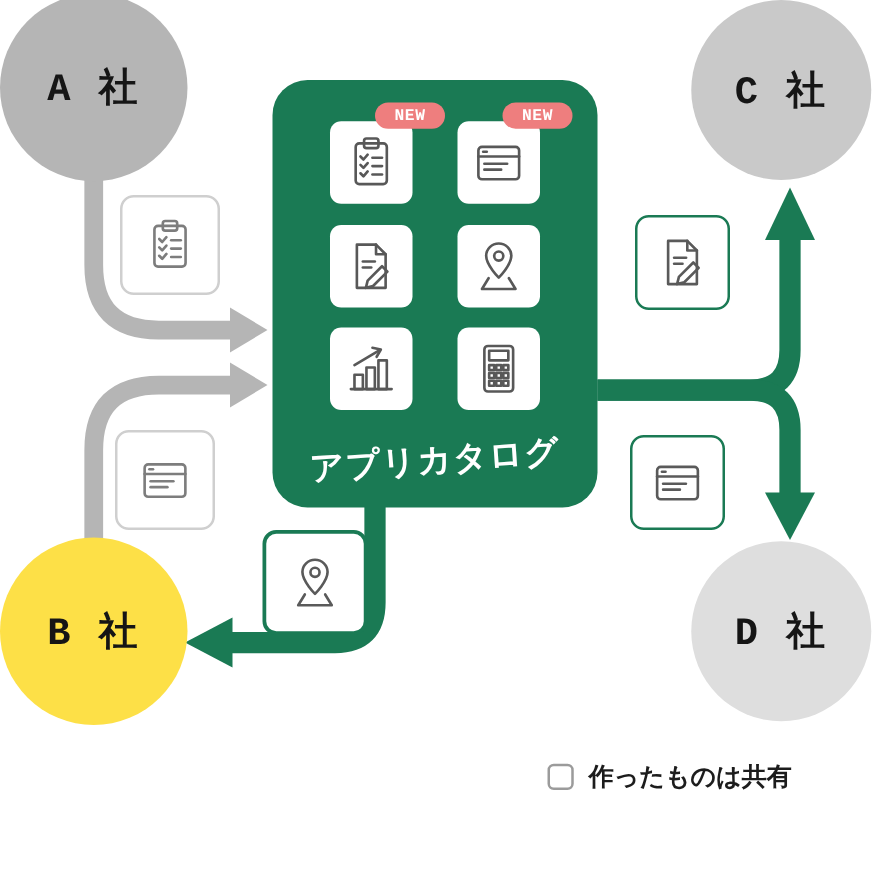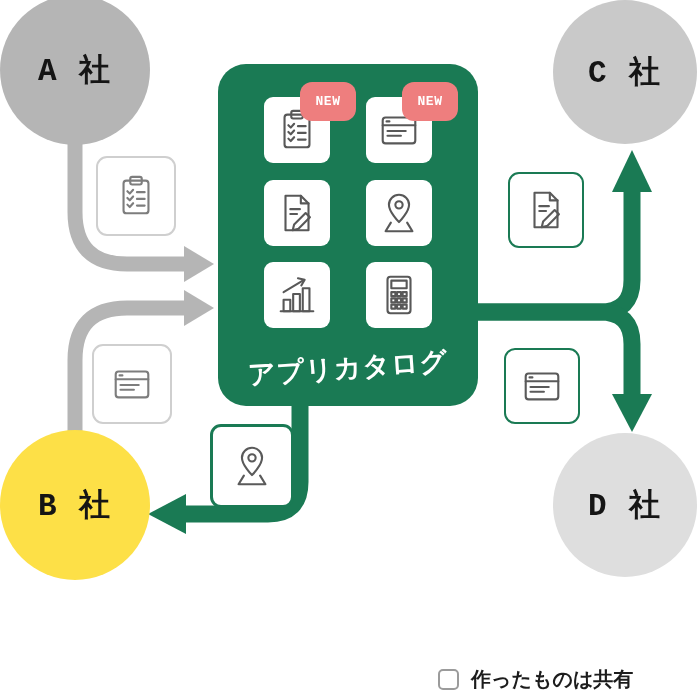--- a/index.html
+++ b/index.html
@@ -24,21 +24,21 @@
   }
   .tile{
     position:absolute;width:66px;height:66px;background:#fff;border-radius:9px;
     display:flex;align-items:center;justify-content:center;
   }
   .t1{left:46px;top:33px;} .t2{left:148px;top:33px;}
   .t3{left:46px;top:116px;} .t4{left:148px;top:116px;}
   .t5{left:46px;top:198px;} .t6{left:148px;top:198px;}
   .tile svg{color:#585858;}
   .new-badge{
-    position:absolute;width:56px;height:39px;border-radius:12px;background:#ee7e7e;
+    position:absolute;width:56px;height:21px;border-radius:12px;background:#ee7e7e;
     color:#fff;font-weight:700;font-size:13px;letter-spacing:.5px;
     display:flex;align-items:center;justify-content:center;z-index:4;
   }
   .nb1{left:82px;top:18px;} .nb2{left:184px;top:18px;}
   .catalog-label{
     position:absolute;left:0;right:0;top:286px;text-align:center;color:#fff;
     font-weight:700;font-size:27px;letter-spacing:1px;transform:rotate(-4deg);
   }
   
   .chip{
@@ -50,21 +50,21 @@
   .chip svg{color:#7d7d7d;}
   .chip-green svg{color:#5a5a5a;}
   #chip1{left:96px;top:156px;width:76px;height:76px;}
   #chip2{left:92px;top:344px;width:76px;height:76px;}
   #chip3{left:508px;top:172px;width:72px;height:72px;}
   #chip4{left:504px;top:348px;width:72px;height:72px;}
   #chip5{left:210px;top:424px;width:78px;height:78px;border-width:3px;}
   .icon{width:46px;height:46px;fill:none;stroke:currentColor;stroke-width:2.2;
         stroke-linecap:round;stroke-linejoin:round;}
   
-  .legend{position:absolute;left:438px;top:666px;z-index:3;display:flex;flex-direction:column;gap:0;}
+  .legend{position:absolute;left:438px;top:608px;z-index:3;display:flex;flex-direction:column;gap:0;}
   .legend-row{display:flex;align-items:center;gap:12px;}
   .swatch{width:21px;height:21px;border-radius:5px;background:#fff;box-sizing:border-box;flex:0 0 auto;}
   .sw-gray{border:2.5px solid #9b9b9b;}
   .sw-green{border:2.5px solid #1a7a54;}
   .legend-label{font-size:20px;font-weight:700;color:#1c1c1c;white-space:nowrap;}
   .defs{position:absolute;width:0;height:0;overflow:hidden;}
 </style>
 </head>
 <body>
 

